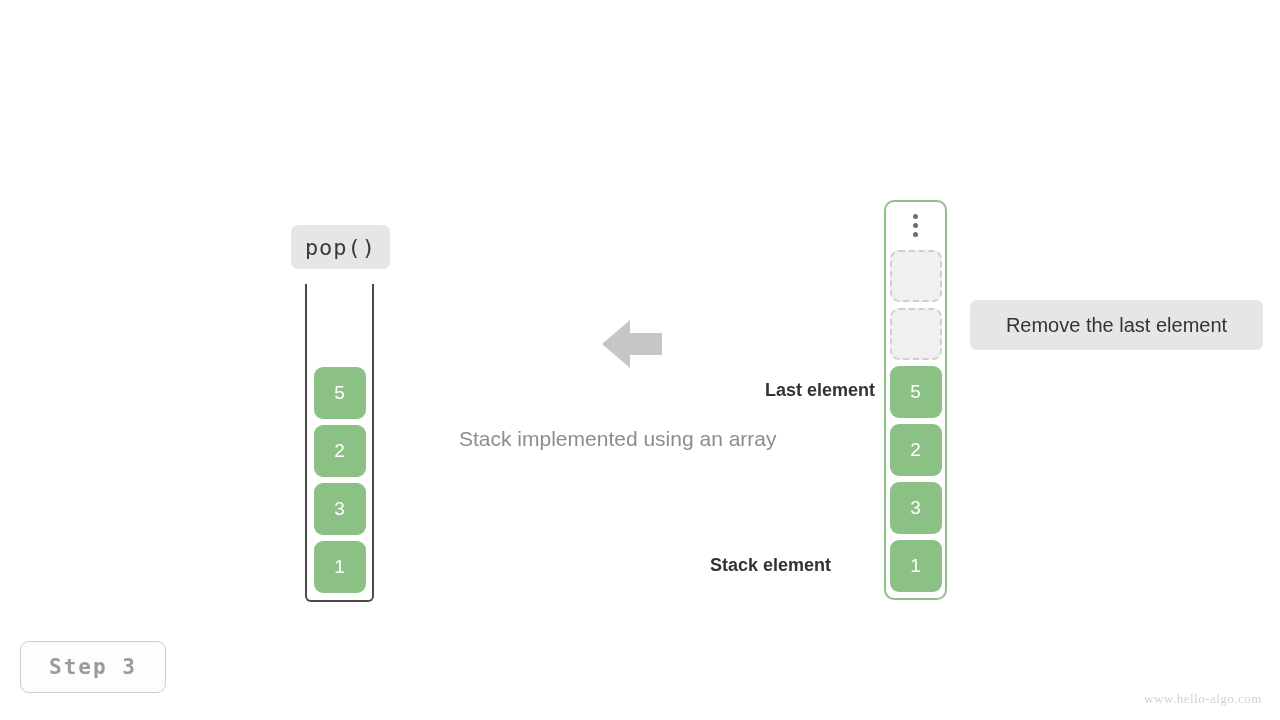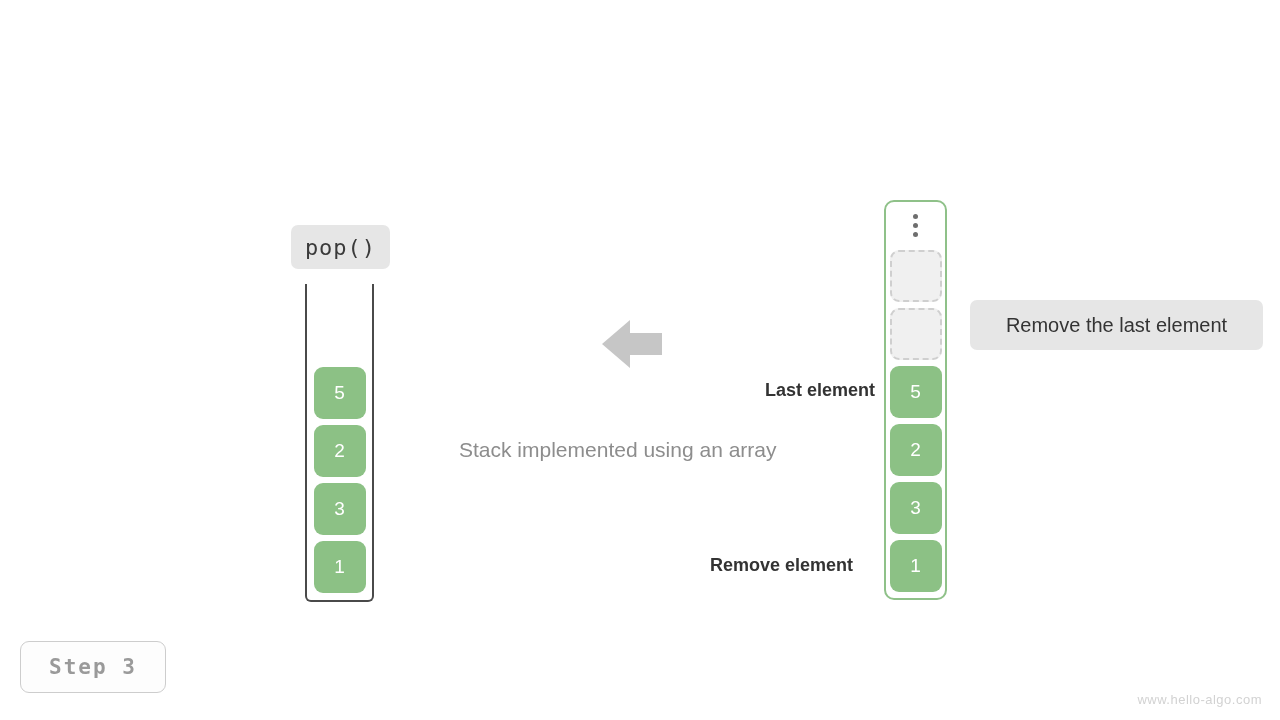--- a/index.html
+++ b/index.html
@@ -157,21 +157,21 @@
     font-weight: bold;
     color: #333333;
     white-space: nowrap;
   }
   #label-last  { left: 720px; top: 380px; margin-left: 45px; }
   #label-first { left: 710px; top: 555px; }
 
   #caption {
     position: absolute;
     left: 459px;
-    top: 438px;
+    top: 427px;
     font-size: 21px;
     color: #8d8d8d;
     white-space: nowrap;
   }
 
   
   #step-badge {
     position: absolute;
     left: 20px;
     top: 641px;
@@ -189,21 +189,21 @@
     font-weight: bold;
     letter-spacing: 2px;
     color: #9a9a9a;
   }
 
   
   #watermark {
     position: absolute;
     right: 18px;
     bottom: 13px;
-    font-family: Liberation Sans, sans-serif;
+    font-family: Liberation Serif, serif;
     font-size: 13px;
     color: #d2d2d2;
     letter-spacing: 0.5px;
   }
 </style>
 </head>
 <body>
 
 <div class="chip" id="op-badge">pop()</div>
 
@@ -218,21 +218,21 @@
 
 <div id="flow-arrow">
   <svg width="60" height="52" viewBox="0 0 60 52" aria-hidden="true">
     <polygon points="0,26 28,2 28,15 60,15 60,37 28,37 28,50" fill="#c6c6c6"></polygon>
   </svg>
 </div>
 
 <div id="caption">Stack implemented using an array</div>
 
 <div class="label-bold" id="label-last">Last element</div>
-<div class="label-bold" id="label-first">Remove element</div>
+<div class="label-bold" id="label-first">Stack element</div>
 
 <div id="array-container">
   <div id="array-ellipsis">
     <i></i>
     <i></i>
     <i></i>
   </div>
   <div id="array-cells">
     <div class="cell empty"></div>
     <div class="cell empty"></div>

